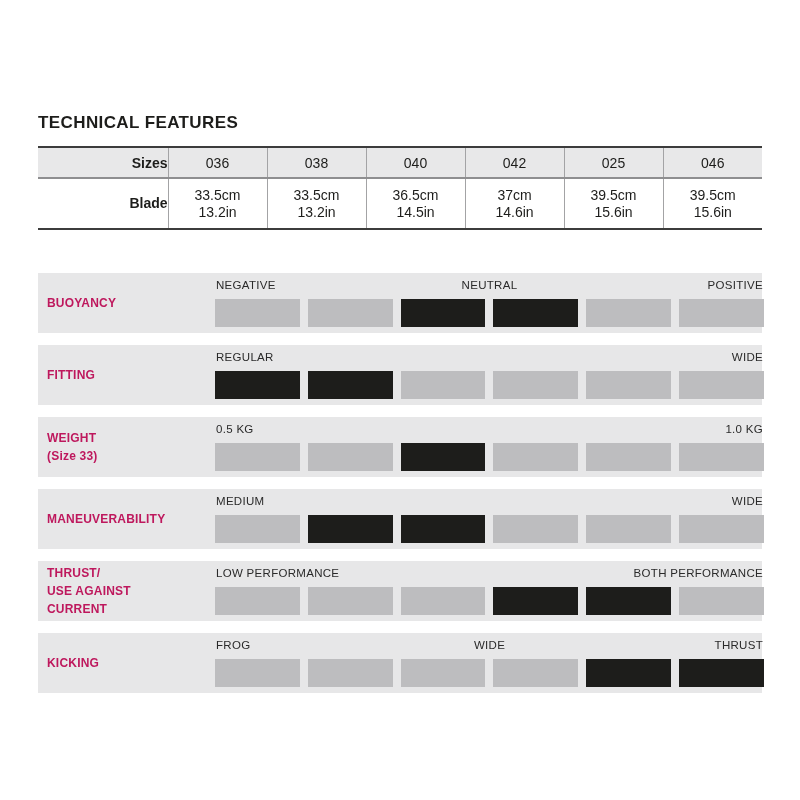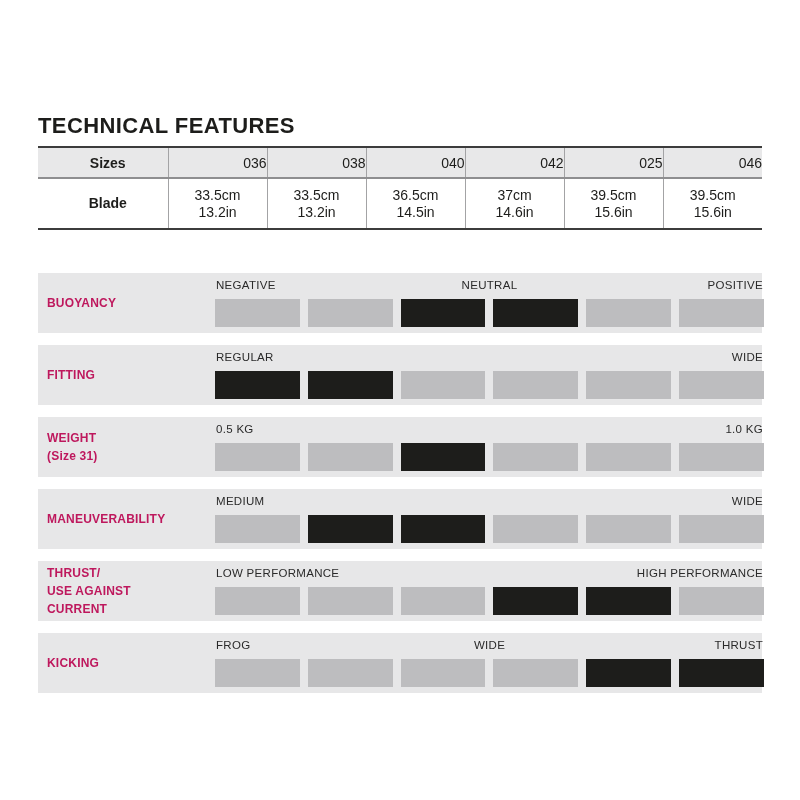--- a/index.html
+++ b/index.html
@@ -3,37 +3,37 @@
 <meta charset="utf-8">
 <style>
   * { margin:0; padding:0; box-sizing:border-box; }
   html,body { background:#ffffff; }
   .page {
     position:relative; width:800px; height:800px; background:#ffffff;
     font-family:"Liberation Sans", sans-serif; color:#1d1d1b; overflow:hidden;
   }
   .page-title {
     position:absolute; left:38px; top:113px;
-    font-size:22px; font-weight:700; letter-spacing:0.4px; color:#1d1d1b;
+    font-size:17px; font-weight:700; letter-spacing:0.4px; color:#1d1d1b;
   }
   
   .size-table {
     position:absolute; left:38px; top:146px; width:724px;
     border-collapse:collapse; table-layout:fixed;
     border-top:2px solid #3c3c3c; border-bottom:2px solid #3c3c3c;
     font-size:14px; color:#1d1d1b;
   }
   .size-table col.label-col { width:130px; }
   .size-table td {
     border-left:1px solid #a3a3a5; text-align:center; vertical-align:middle;
     font-weight:400;
   }
-  .size-table td:first-child { border-left:none; text-align:center; padding-left:10px; font-weight:700; }
+  .size-table td:first-child { border-left:none; text-align:right; padding-left:10px; font-weight:700; }
   .row-sizes { height:31px; background:#e8e8e9; }
-  .row-sizes td { border-bottom:2px solid #8e8e90;text-align:right; }
+  .row-sizes td { border-bottom:2px solid #8e8e90; }
   .row-blade { height:51px; background:#ffffff;margin-top:25px; }
   .row-blade td { white-space:pre-line; line-height:17px; }
   
   .bands { position:absolute; left:38px; top:273px; width:724px; }
   .band { position:relative; height:60px; background:#e7e7e8; margin-bottom:12px; }
   .band-label {
     position:absolute; left:9px; top:50%; transform:translateY(-50%);
     font-size:12px; font-weight:700; line-height:18px; letter-spacing:0.2px;
     color:#be185d; white-space:pre-line;
   }
@@ -129,21 +129,21 @@
           <div class="seg" data-fill="off"></div>
           <div class="seg" data-fill="off"></div>
           <div class="seg" data-fill="off"></div>
           <div class="seg" data-fill="off"></div>
         </div>
       </div>
     </div>
 
     <div class="band">
       <div class="band-label">WEIGHT
-(Size 31)</div>
+(Size 33)</div>
       <div class="bar-area">
         <div class="scale">
           <span class="sl">0.5 KG</span>
           <span class="sc"></span>
           <span class="sr">1.0 KG</span>
         </div>
         <div class="segs">
           <div class="seg" data-fill="off"></div>
           <div class="seg" data-fill="off"></div>
           <div class="seg" data-fill="on"></div>
@@ -174,21 +174,21 @@
     </div>
 
     <div class="band">
       <div class="band-label">THRUST/
 USE AGAINST
 CURRENT</div>
       <div class="bar-area">
         <div class="scale">
           <span class="sl">LOW PERFORMANCE</span>
           <span class="sc"></span>
-          <span class="sr">HIGH PERFORMANCE</span>
+          <span class="sr">BOTH PERFORMANCE</span>
         </div>
         <div class="segs">
           <div class="seg" data-fill="off"></div>
           <div class="seg" data-fill="off"></div>
           <div class="seg" data-fill="off"></div>
           <div class="seg" data-fill="on"></div>
           <div class="seg" data-fill="on"></div>
           <div class="seg" data-fill="off"></div>
         </div>
       </div>

